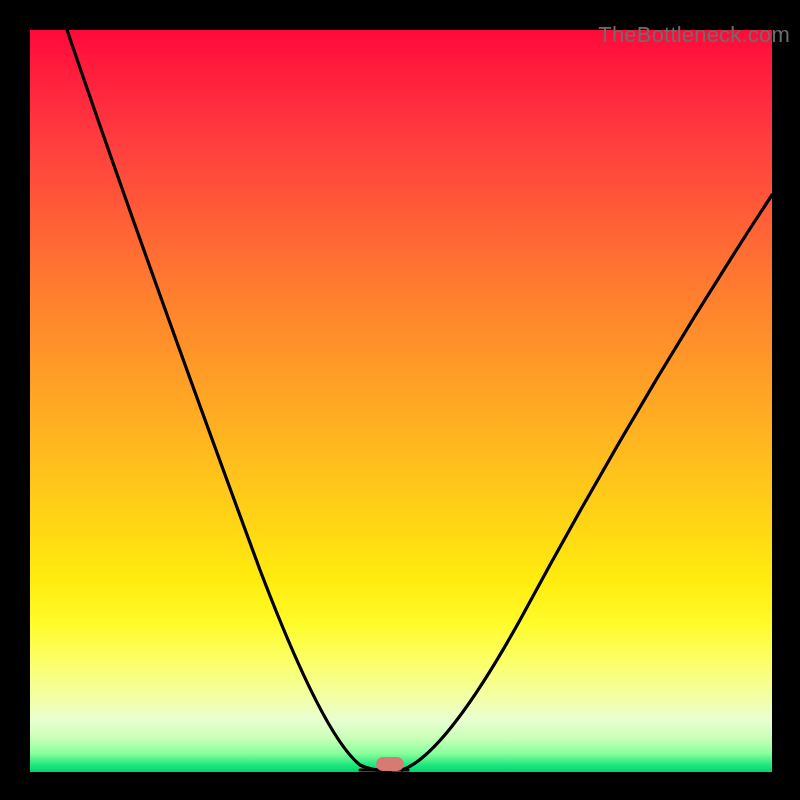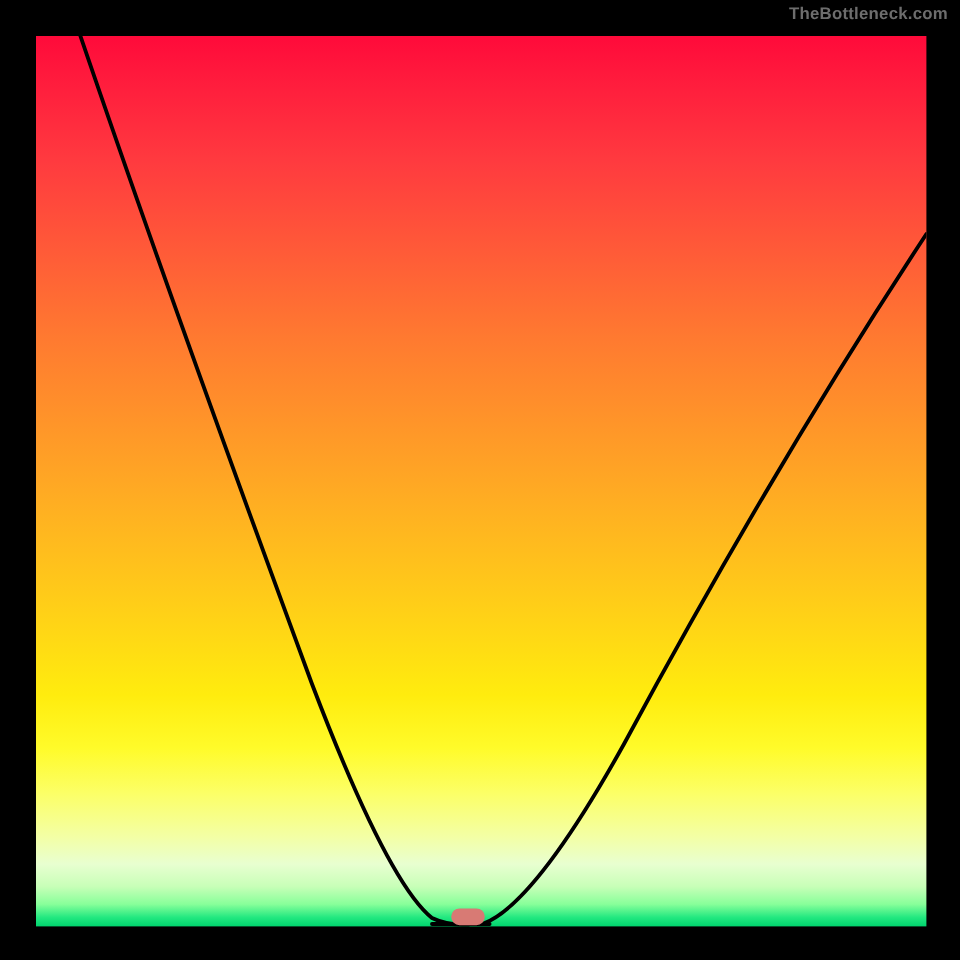--- a/index.html
+++ b/index.html
@@ -37,25 +37,25 @@
       #f3ffa6 90%,
       #e8ffd0 93%,
       #c8ffb8 95.5%,
       #88ff9a 97.5%,
       #22e880 99%,
       #00d46e 100%
     );
   }
   .watermark {
     position: absolute;
-    top: 3px;
+    top: 22px;
     right: 10px;
     color: #6d6d6d;
-    font-size: 14px;
-    font-weight: 700;
+    font-size: 22px;
+    font-weight: 400;
     letter-spacing: 0.2px;
   }
   svg.curve {
     position: absolute;
     left: 0; top: 0;
     width: 742px; height: 742px;
   }
   .marker {
     position: absolute;
     width: 28px;

